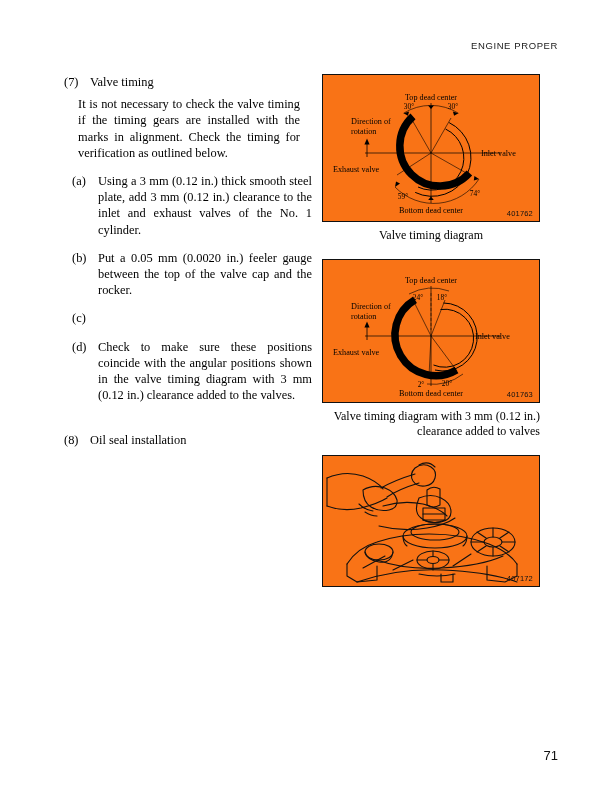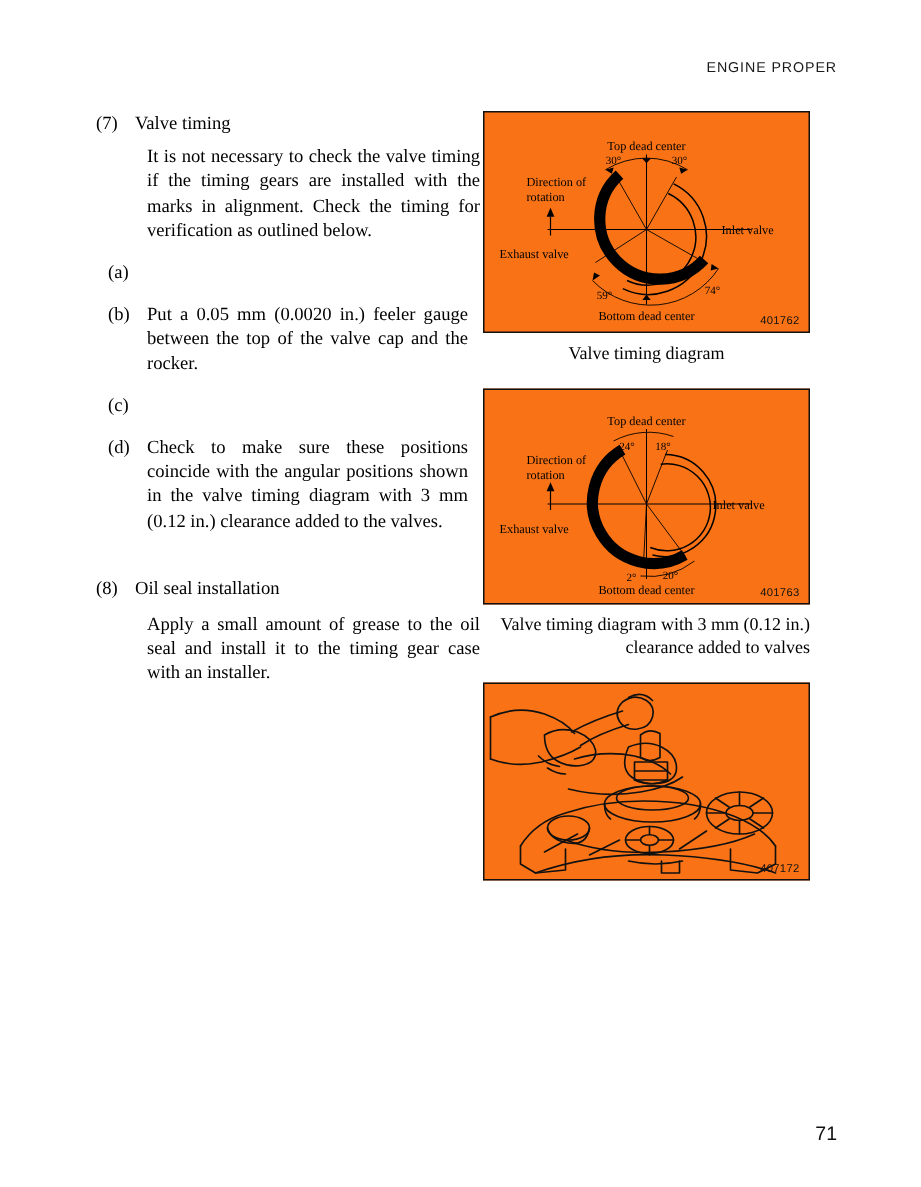--- a/index.html
+++ b/index.html
@@ -58,21 +58,21 @@
     width: 26px;
     flex: 0 0 26px;
     font-size: 12.4px;
     line-height: 16.2px;
   }
   .blk-title {
     font-size: 12.4px;
     line-height: 16.2px;
   }
   .body-indent {
-    margin-left: 34px;
+    margin-left: 14px;
     width: 222px;
   }
   .para {
     font-size: 12.4px;
     line-height: 16.2px;
     text-align: justify;
     text-justify: inter-word;
     hyphens: none;
   }
   .sub-row {
@@ -163,20 +163,21 @@
         <div class="blk-title">Valve timing</div>
       </div>
       <div class="body-indent" style="margin-top:6px;">
         <div class="para">It is not necessary to check the valve timing if the timing gears are installed with the marks in alignment. Check the timing for verification as outlined below.</div>
       </div>
 
       <div style="height:12px;"></div>
 
       <div class="sub-row">
         <div class="sub-marker">(a)</div>
+        <div class="sub-text">Using a 3 mm (0.12 in.) thick smooth steel plate, add 3 mm (0.12 in.) clearance to the inlet and exhaust valves of the No. 1 cylinder.</div>
       </div>
 
       <div class="sub-row">
         <div class="sub-marker">(b)</div>
         <div class="sub-text">Put a 0.05 mm (0.0020 in.) feeler gauge between the top of the valve cap and the rocker.</div>
       </div>
 
       <div class="sub-row">
         <div class="sub-marker">(c)</div>
       </div>
@@ -186,23 +187,20 @@
         <div class="sub-text">Check to make sure these positions coincide with the angular positions shown in the valve timing diagram with 3 mm (0.12 in.) clearance added to the valves.</div>
       </div>
     </div>
 
     <div class="spacer-lg"></div>
 
     <div class="blk">
       <div class="blk-row">
         <div class="marker">(8)</div>
         <div class="blk-title">Oil seal installation</div>
-      </div>
-      <div class="body-indent" style="margin-top:8px;">
-        <div class="para">Apply a small amount of grease to the oil seal and install it to the timing gear case with an installer.</div>
       </div>
     </div>
 
   </div>
 
   <div class="col-right">
 
     <div class="figbox d1">
       <svg width="216" height="146" viewBox="0 0 216 146">
 

